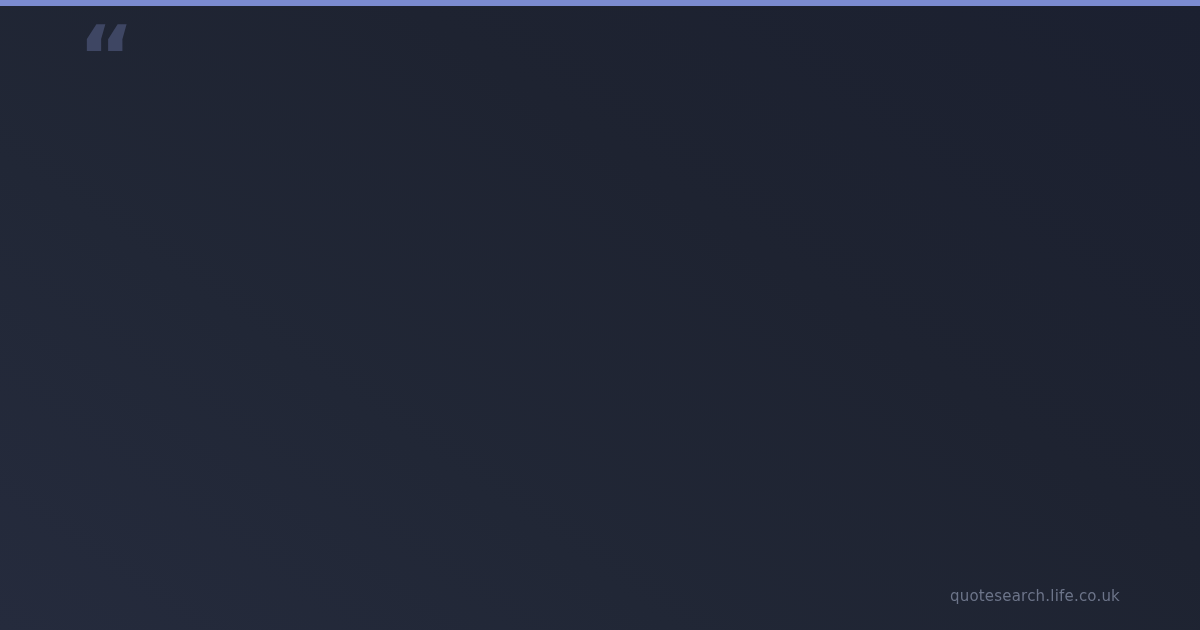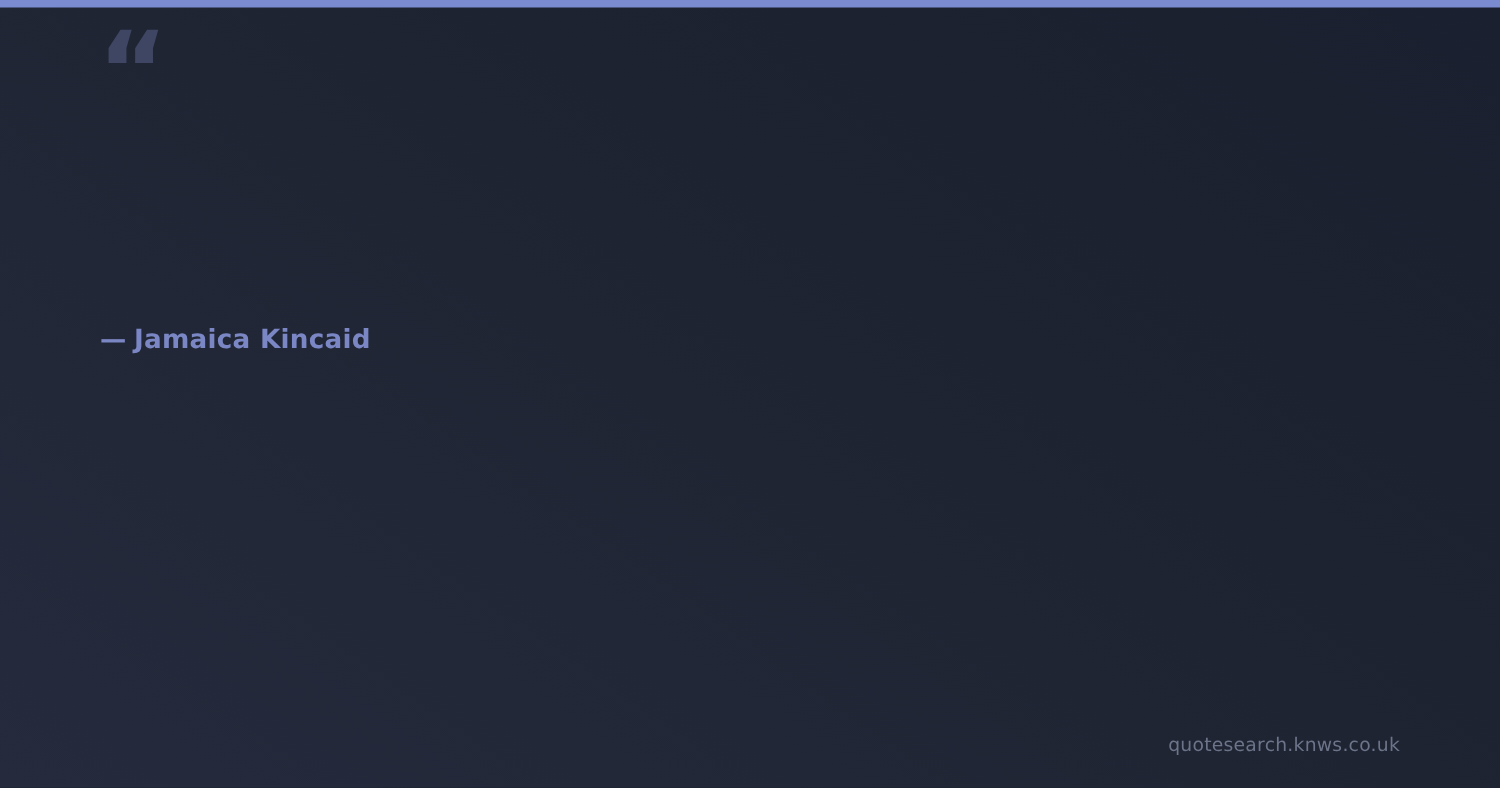--- a/index.html
+++ b/index.html
@@ -94,20 +94,17 @@
 <body>
 
 <div class="card">
 
   <div class="top-accent-bar"></div>
 
   <div class="quote-mark">“</div>
 
   <div class="content-block">
 
-    <p class="attribution">
-      <span class="attribution-dash">—</span><span>Jamaica Kincaid</span>
-    </p>
   </div>
 
-  <div class="footer-watermark">quotesearch.knws.co.uk</div>
+  <div class="footer-watermark">quotesearch.life.co.uk</div>
 
 </div>
 
 </body></html>

